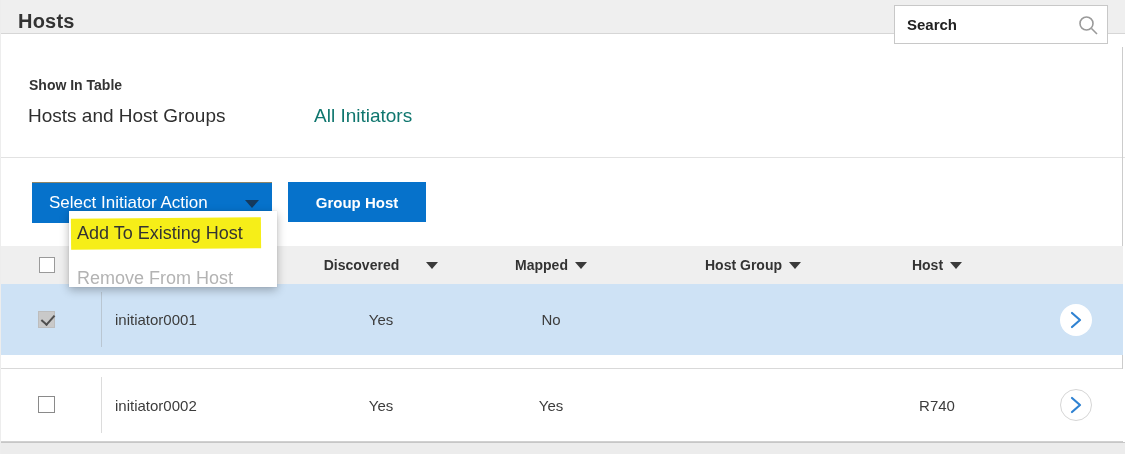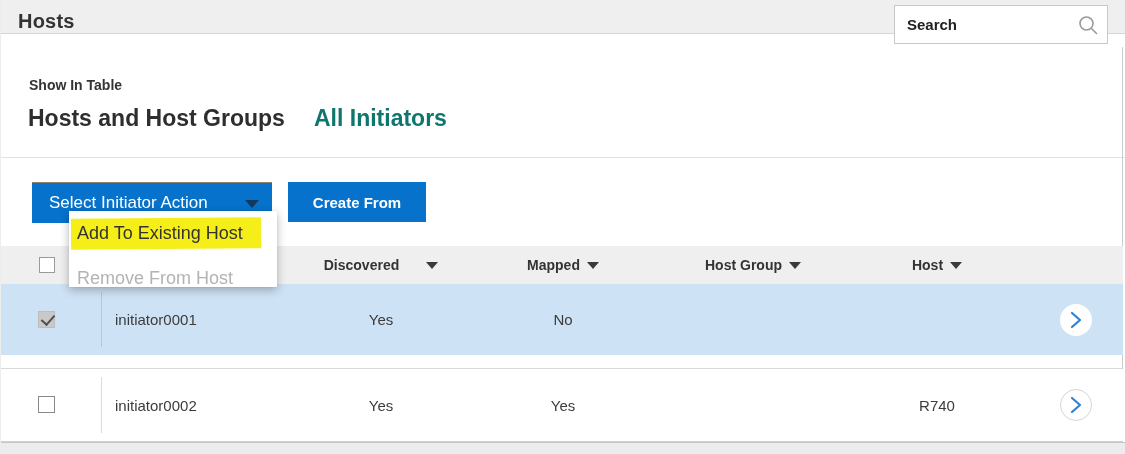--- a/index.html
+++ b/index.html
@@ -15,21 +15,21 @@
   .page-title { position:absolute; left:17px; top:10px; font-size:20px;
     font-weight:600; color:#333; letter-spacing:0.2px; }
   .searchbox { position:absolute; left:893px; top:5px; width:214px; height:39px;
     background:#fff; border:1px solid #c8c8c8; }
   .search-label { position:absolute; left:12px; top:10px; font-size:15px;
     font-weight:700; color:#212121; }
   .search-icon { position:absolute; right:8px; top:8px; width:22px; height:22px; }
   
   .show-label { position:absolute; left:28px; top:77px; font-size:14px;
     font-weight:700; color:#333; }
-  .tab { position:absolute; top:105px; font-size:23px; font-weight:700; cursor:pointer; }
+  .tab { position:absolute; top:105px; font-size:19px; font-weight:400; cursor:pointer; }
   .tab.active { left:27px; color:#2e2e2e; }
   .tab.link { left:313px; color:#0f766e; }
   .section-divider { position:absolute; left:0; top:157px; width:1125px;
     height:1px; background:#e2e2e2; }
   
   .btn-select { position:absolute; left:31px; top:182px; width:240px; height:41px;
     background:#0672cb; border:none; border-top:1px solid #8c8568; color:#fff;
     font-family:inherit; font-size:17px; font-weight:500; text-align:left;
     padding-left:17px; cursor:pointer; z-index:5; }
   .btn-select .caret { position:absolute; right:13px; top:17px; width:0; height:0;
@@ -51,21 +51,21 @@
     background:#f6ee18; transform:rotate(-0.5deg); z-index:1; }
   
   .thead { position:absolute; left:0; top:246px; width:1122px; height:38px;
     background:#efefef; z-index:2; }
   .hcell { position:absolute; top:0; height:38px; display:flex; align-items:center;
     justify-content:center; font-size:14px; font-weight:700; color:#333; cursor:pointer; }
   .hcaret { width:0; height:0; margin-left:7px;
     border-left:6px solid transparent; border-right:6px solid transparent;
     border-top:7px solid #3a3a3a; }
   .col-discovered { left:310px; width:140px;gap:20px; }
-  .col-mapped    { left:492px; width:140px; }
+  .col-mapped    { left:480px; width:140px; }
   .col-hostgroup { left:682px; width:140px; }
   .col-host      { left:866px; width:140px; }
   .row { position:absolute; left:0; width:1122px; height:71px; z-index:1; cursor:pointer; }
   .row1 { top:284px; background:#cee2f5; }
   .row2 { top:369px; height:72px; background:#ffffff; }
   .row-sep { position:absolute; left:0; top:368px; width:1122px; height:1px; background:#d9d9d9; }
   .row-bottom { position:absolute; left:0; top:441px; width:1122px; height:1px; background:#d0d0d0; }
   .vdiv { position:absolute; left:100px; top:8px; bottom:8px; width:1px; }
   .row1 .vdiv { background:#b9c6d2; }
   .row2 .vdiv { background:#dcdcdc; }
@@ -110,21 +110,21 @@
 
   <div class="show-label">Show In Table</div>
   <div class="tab active">Hosts and Host Groups</div>
   <div class="tab link">All Initiators</div>
   <div class="section-divider"></div>
 
   <button class="btn-select">
     <span>Select Initiator Action</span>
     <span class="caret"></span>
   </button>
-  <button class="btn-create">Create From</button>
+  <button class="btn-create">Group Host</button>
 
   <div class="menu">
     <div class="menu-item first">
       <span class="highlight-marker"></span>
       <span class="item-text">Add To Existing Host</span>
     </div>
     <div class="menu-item second">
       <span class="item-text">Remove From Host</span>
     </div>
   </div>

